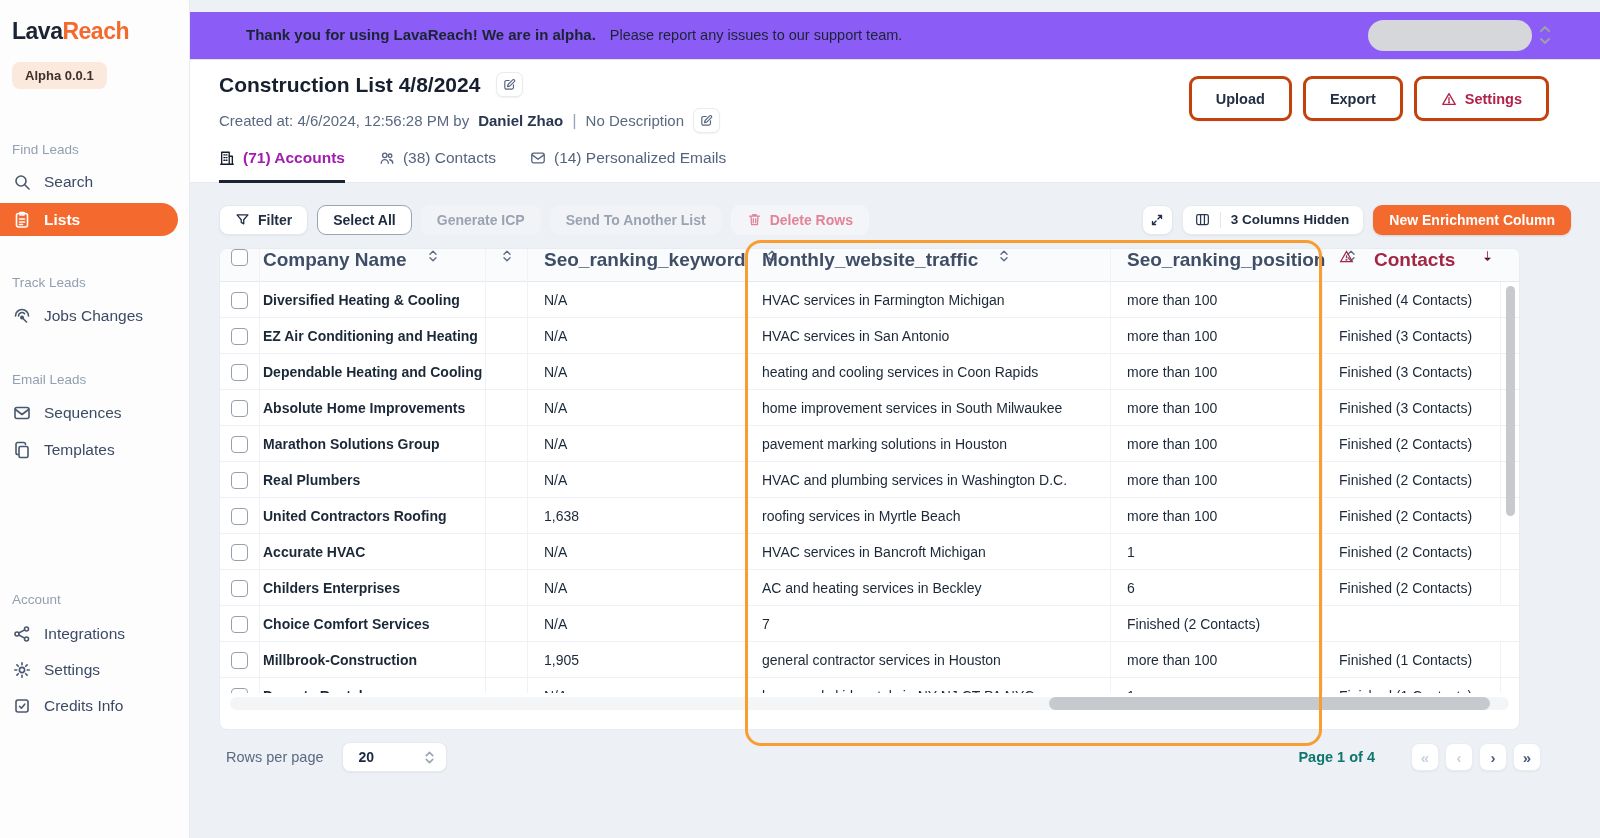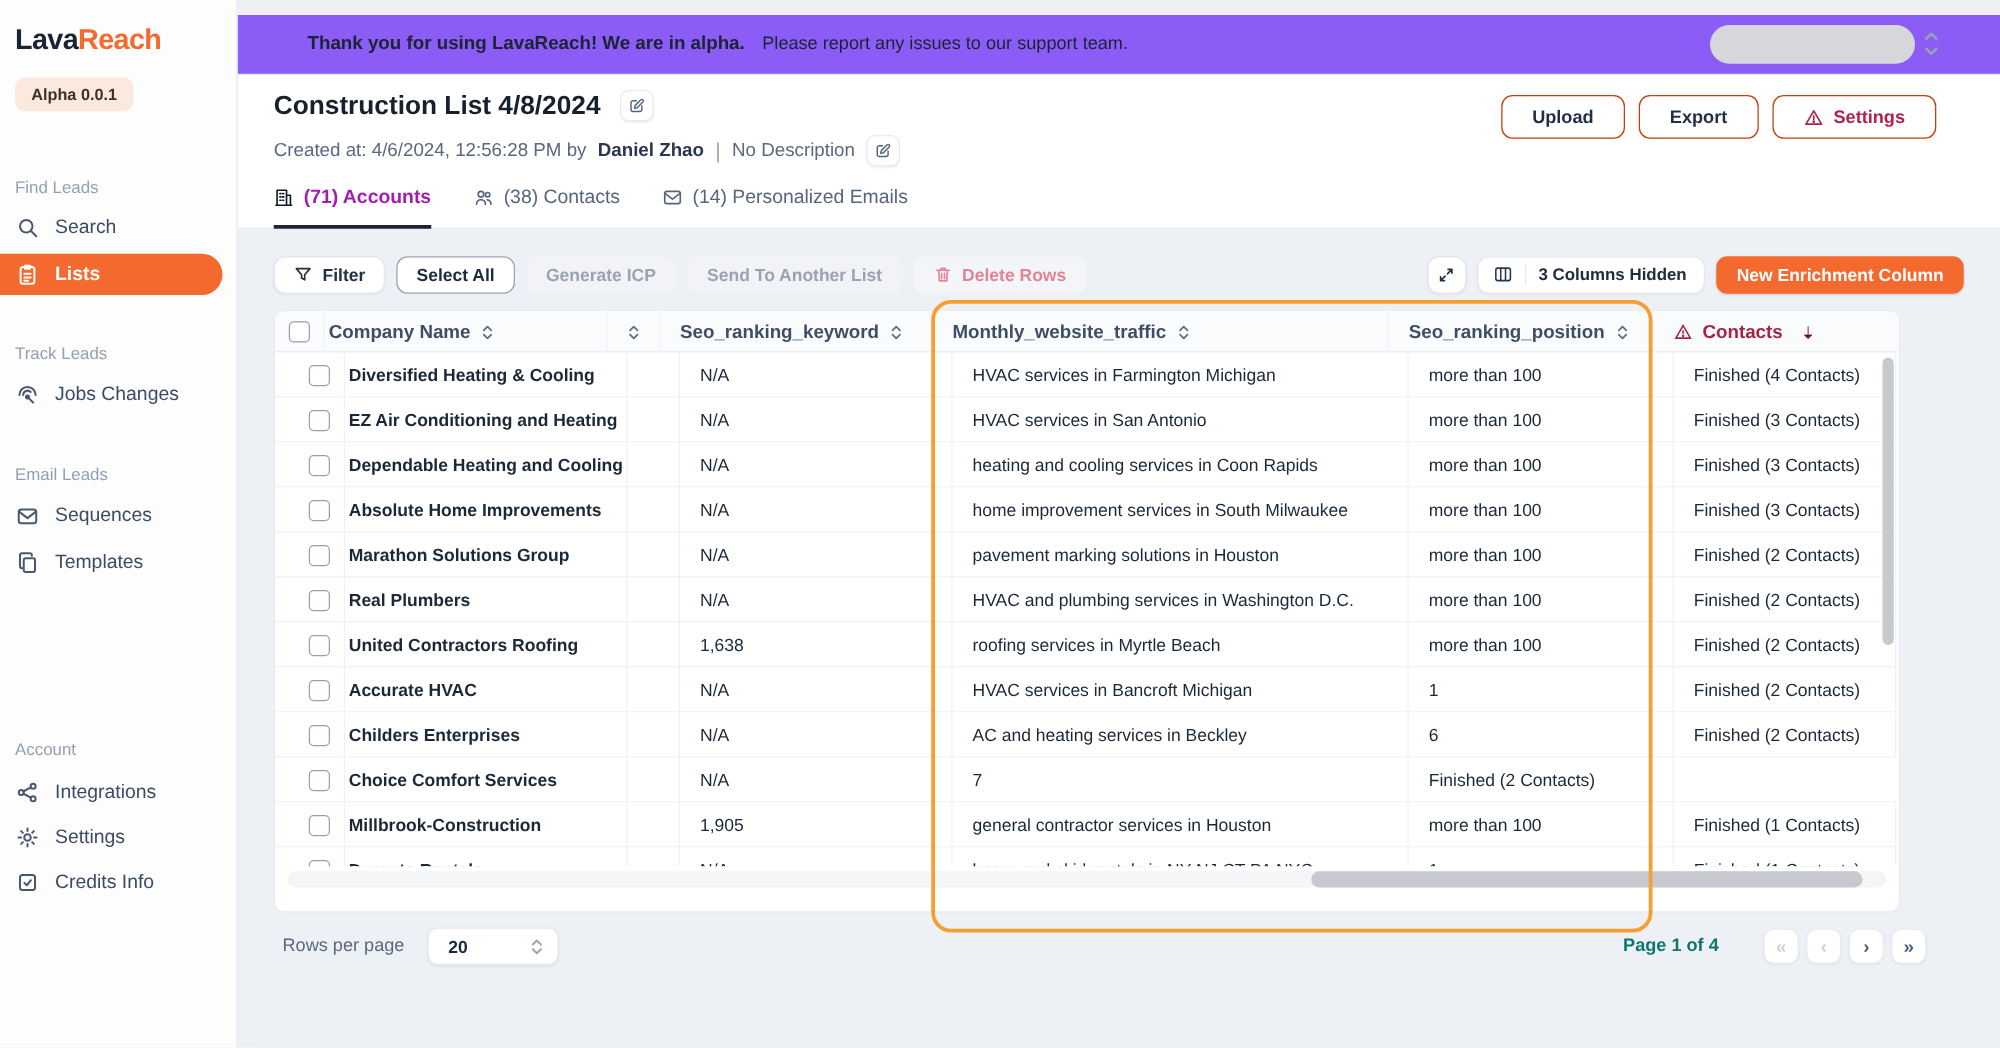--- a/index.html
+++ b/index.html
@@ -33,21 +33,21 @@
   
   .page-head { position:absolute; left:190px; top:48px; right:0; height:135px; background:#FFFFFF; border-bottom:1px solid #E7E9EE; z-index:4; }
   .title-row { position:absolute; left:29px; top:24px; display:flex; align-items:center; gap:16px; }
   .page-title { font-size:21px; font-weight:700; color:#16202E; }
   .icon-btn { width:27px; height:25px; background:#FFFFFF; border:1px solid #E8EBEF; border-radius:7px; box-shadow:0 1px 2px rgba(16,24,40,.06); display:flex; align-items:center; justify-content:center; cursor:pointer; }
   .icon-btn svg { width:13px; height:13px; stroke:#55647E; fill:none; stroke-width:1.6; stroke-linecap:round; stroke-linejoin:round; }
   .created-row { position:absolute; left:29px; top:60px; display:flex; align-items:center; gap:9px; font-size:15px; color:#5A6880; }
   .created-row .author { font-weight:700; color:#2A3750; }
   .created-row .sep { color:#9AA4B5; font-size:17px; }
   .head-actions { position:absolute; right:51px; top:28px; display:flex; gap:11px; }
-  .btn { height:35px; background:#FFFFFF; border:1px solid #c2410c; border-radius:9px; box-shadow:0 1px 2px rgba(16,24,40,.05); font-size:14.5px; font-weight:600; color:#222F44; padding:0 24px; display:flex; align-items:center; gap:8px; cursor:pointer; font-family:inherit; }
+  .btn { height:45px; background:#FFFFFF; border:3px solid #c2410c; border-radius:9px; box-shadow:0 1px 2px rgba(16,24,40,.05); font-size:14.5px; font-weight:600; color:#222F44; padding:0 24px; display:flex; align-items:center; gap:8px; cursor:pointer; font-family:inherit; }
   .btn.danger { color:#B22148; }
   .btn.danger svg { width:16px; height:16px; stroke:#B22148; fill:none; stroke-width:1.5; stroke-linecap:round; stroke-linejoin:round; }
   .tabs { position:absolute; left:29px; bottom:0; display:flex; gap:34px; }
   .tab { display:flex; align-items:center; gap:8px; padding-bottom:13px; font-size:15.5px; color:#55647F; cursor:pointer; border-bottom:3px solid transparent; margin-bottom:-1px; }
   .tab svg { width:16px; height:16px; stroke:#55647F; fill:none; stroke-width:1.5; stroke-linecap:round; stroke-linejoin:round; }
   .tab.active { color:#a21caf; font-weight:700; border-bottom-color:#1B2433; }
   .tab.active svg { stroke:#131C2B; }
 
   
   .content { position:absolute; left:190px; top:183px; right:0; bottom:0; background:#EDF0F5; }
@@ -66,29 +66,29 @@
   .cols-pill { height:30px; background:#FFFFFF; border:1px solid #E8EAEE; border-radius:9px; display:flex; align-items:center; padding:0 14px 0 12px; gap:10px; cursor:pointer; box-shadow:0 1px 2px rgba(16,24,40,.05); }
   .cols-pill svg { width:15px; height:15px; stroke:#2A3750; fill:none; stroke-width:1.5; }
   .cols-pill .div { width:1px; height:16px; background:#E3E6EB; }
   .cols-pill span { font-size:13.5px; font-weight:600; color:#202C40; }
   .tbtn.primary { background:#F4692E; color:#FFFFFF; border:none; box-shadow:0 1px 2px rgba(16,24,40,.15); padding:0 16px; }
 
   
   .table-card { position:absolute; left:29px; top:65px; width:1301px; height:482px; background:#FFFFFF; border:1px solid #E8EBEF; border-radius:8px; overflow:hidden; }
   .tgrid { display:grid; grid-template-columns:40px 226px 42px 218px 365px 212px 178px 1fr; align-items:center; }
   .thead { height:33px; background:#FAFBFD; border-bottom:1px solid #E6E9EE; }
-  .th { height:33px; display:flex; align-items:center; gap:8px; padding-left:16px; font-size:15px; font-weight:600; color:#3F4E66; border-right:1px solid #F0F2F5; cursor:pointer; }
+  .th { height:33px; display:flex; align-items:flex-start; gap:20px; padding-left:16px; font-size:19px; font-weight:600; color:#3F4E66; border-right:1px solid #F0F2F5; cursor:pointer; }
   .th.center { justify-content:center; padding-left:0; }
   .th svg.sort { width:12px; height:14px; stroke:#5C6B84; fill:none; stroke-width:1.6; stroke-linecap:round; stroke-linejoin:round; flex:0 0 auto; }
   .th.red { color:#A32744; border-right:none; }
   .th.red svg { stroke:#A32744; }
   .th.red .warn { width:15px; height:15px; fill:none; stroke-width:1.5; }
   .th.red .down { width:13px; height:14px; margin-left:6px; }
   .rows-viewport { height:411px; overflow:hidden; }
-  .trow { height:36px; border-bottom:1px solid #EDF0F4; background:#FFFFFF;padding-left:16px; }
+  .trow { height:36px; border-bottom:1px solid #EDF0F4; background:#FFFFFF; }
   .td { height:36px; display:flex; align-items:center; padding-left:16px; font-size:14px; color:#1B2838; border-right:1px solid #F0F2F5; overflow:hidden; white-space:nowrap; }
   .td.company { font-weight:600; padding-left:3px; }
   .td.cb-cell { justify-content:center; padding-left:0; }
   .td.last { border-right:none; }
   .checkbox { width:17px; height:17px; border:1.5px solid #97A0AE; border-radius:4px; background:#FFF; cursor:pointer; }
   .hscroll { position:relative; height:13px; margin:4px 10px 0; background:#F3F5F7; border-radius:7px; }
   .hscroll .thumb { position:absolute; left:64%; width:34.5%; top:0; height:13px; background:#C6C9CE; border-radius:7px; cursor:grab; }
   .vscroll-thumb { position:absolute; left:1316px; top:103px; width:9px; height:230px; background:#C6C9CE; border-radius:5px; z-index:7; cursor:grab; }
   .highlight-box { position:absolute; left:555px; top:57px; width:577px; height:506px; border:3px solid #F99D31; border-radius:16px; z-index:6; pointer-events:none; }
 

